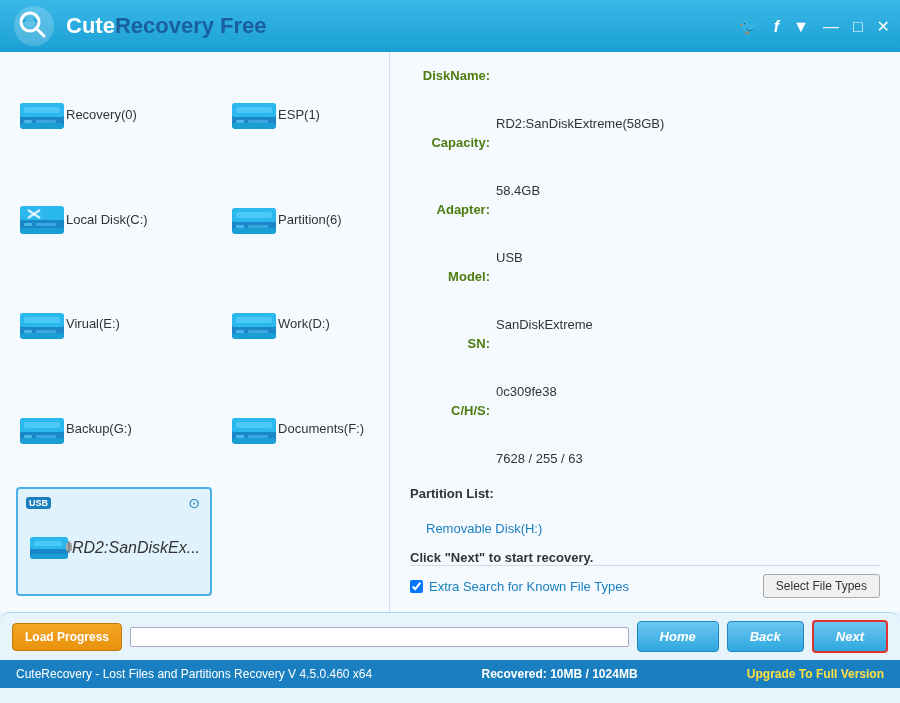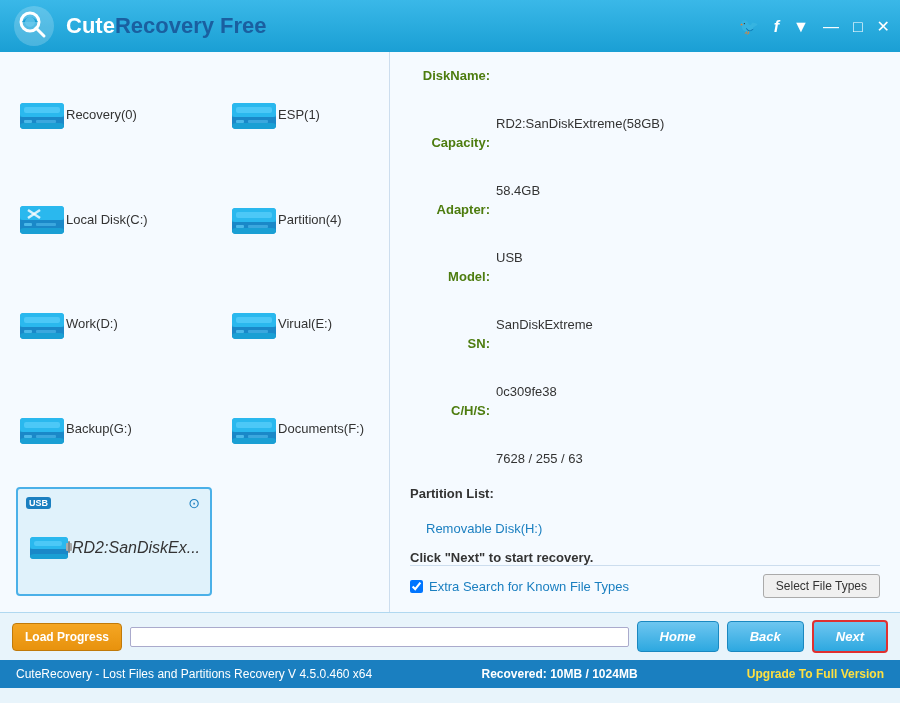--- a/index.html
+++ b/index.html
@@ -189,20 +189,21 @@
 
     
     .bottom-bar {
       height: 48px;
       background: #e8f4fb;
       display: flex;
       align-items: center;
       padding: 0 12px;
       border-top: 1px solid #b0d8f0;
       gap: 8px;
+      border-radius: 10px;
     }
     .load-progress-btn {
       padding: 6px 12px;
       background: linear-gradient(180deg, #f5a623 0%, #e8920d 100%);
       border: 1px solid #c07a0a;
       border-radius: 4px;
       font-size: 12px;
       font-weight: bold;
       color: #fff;
       cursor: pointer;
@@ -335,47 +336,47 @@
     <div class="drive-item">
       <svg class="drive-svg" viewBox="0 0 48 38">
         <rect x="2" y="8" width="44" height="26" rx="4" fill="#1a9fd4"></rect>
         <rect x="2" y="8" width="44" height="14" rx="3" fill="#2ab8ee"></rect>
         <rect x="6" y="12" width="36" height="6" rx="2" fill="#6dd8ff" opacity="0.5"></rect>
         <rect x="2" y="22" width="44" height="10" rx="0" fill="#1a88c8"></rect>
         <rect x="2" y="28" width="44" height="6" rx="4" fill="#1a9fd4"></rect>
         <rect x="6" y="25" width="8" height="3" rx="1" fill="#6dd8ff" opacity="0.6"></rect>
         <rect x="18" y="25" width="20" height="3" rx="1" fill="#6dd8ff" opacity="0.4"></rect>
       </svg>
-      <span class="drive-label">Partition(4)</span>
+      <span class="drive-label">Partition(6)</span>
+    </div>
+
+    <div class="drive-item">
+      <svg class="drive-svg" viewBox="0 0 48 38">
+        <rect x="2" y="8" width="44" height="26" rx="4" fill="#1a9fd4"></rect>
+        <rect x="2" y="8" width="44" height="14" rx="3" fill="#2ab8ee"></rect>
+        <rect x="6" y="12" width="36" height="6" rx="2" fill="#6dd8ff" opacity="0.5"></rect>
+        <rect x="2" y="22" width="44" height="10" rx="0" fill="#1a88c8"></rect>
+        <rect x="2" y="28" width="44" height="6" rx="4" fill="#1a9fd4"></rect>
+        <rect x="6" y="25" width="8" height="3" rx="1" fill="#6dd8ff" opacity="0.6"></rect>
+        <rect x="18" y="25" width="20" height="3" rx="1" fill="#6dd8ff" opacity="0.4"></rect>
+      </svg>
+      <span class="drive-label">Virual(E:)</span>
     </div>
 
     <div class="drive-item">
       <svg class="drive-svg" viewBox="0 0 48 38">
         <rect x="2" y="8" width="44" height="26" rx="4" fill="#1a9fd4"></rect>
         <rect x="2" y="8" width="44" height="14" rx="3" fill="#2ab8ee"></rect>
         <rect x="6" y="12" width="36" height="6" rx="2" fill="#6dd8ff" opacity="0.5"></rect>
         <rect x="2" y="22" width="44" height="10" rx="0" fill="#1a88c8"></rect>
         <rect x="2" y="28" width="44" height="6" rx="4" fill="#1a9fd4"></rect>
         <rect x="6" y="25" width="8" height="3" rx="1" fill="#6dd8ff" opacity="0.6"></rect>
         <rect x="18" y="25" width="20" height="3" rx="1" fill="#6dd8ff" opacity="0.4"></rect>
       </svg>
       <span class="drive-label">Work(D:)</span>
-    </div>
-
-    <div class="drive-item">
-      <svg class="drive-svg" viewBox="0 0 48 38">
-        <rect x="2" y="8" width="44" height="26" rx="4" fill="#1a9fd4"></rect>
-        <rect x="2" y="8" width="44" height="14" rx="3" fill="#2ab8ee"></rect>
-        <rect x="6" y="12" width="36" height="6" rx="2" fill="#6dd8ff" opacity="0.5"></rect>
-        <rect x="2" y="22" width="44" height="10" rx="0" fill="#1a88c8"></rect>
-        <rect x="2" y="28" width="44" height="6" rx="4" fill="#1a9fd4"></rect>
-        <rect x="6" y="25" width="8" height="3" rx="1" fill="#6dd8ff" opacity="0.6"></rect>
-        <rect x="18" y="25" width="20" height="3" rx="1" fill="#6dd8ff" opacity="0.4"></rect>
-      </svg>
-      <span class="drive-label">Virual(E:)</span>
     </div>
 
     <div class="drive-item">
       <svg class="drive-svg" viewBox="0 0 48 38">
         <rect x="2" y="8" width="44" height="26" rx="4" fill="#1a9fd4"></rect>
         <rect x="2" y="8" width="44" height="14" rx="3" fill="#2ab8ee"></rect>
         <rect x="6" y="12" width="36" height="6" rx="2" fill="#6dd8ff" opacity="0.5"></rect>
         <rect x="2" y="22" width="44" height="10" rx="0" fill="#1a88c8"></rect>
         <rect x="2" y="28" width="44" height="6" rx="4" fill="#1a9fd4"></rect>
         <rect x="6" y="25" width="8" height="3" rx="1" fill="#6dd8ff" opacity="0.6"></rect>

